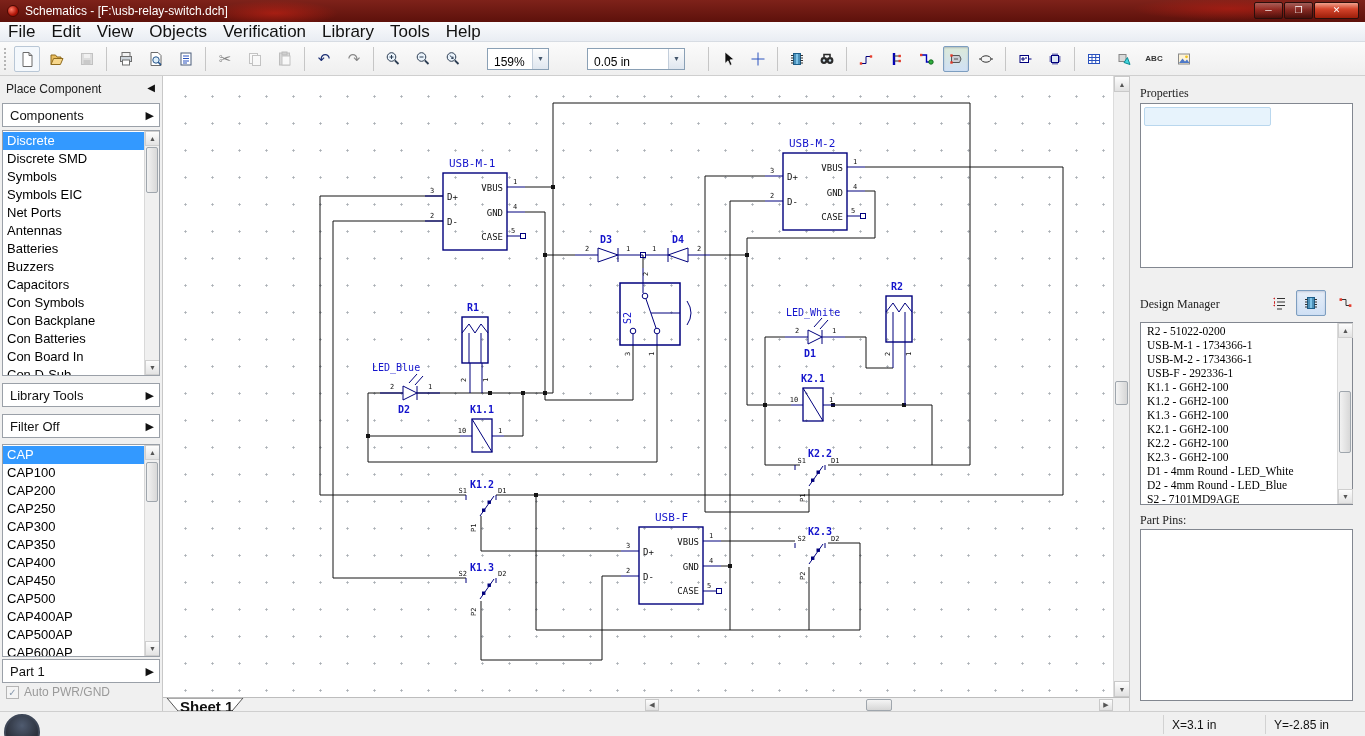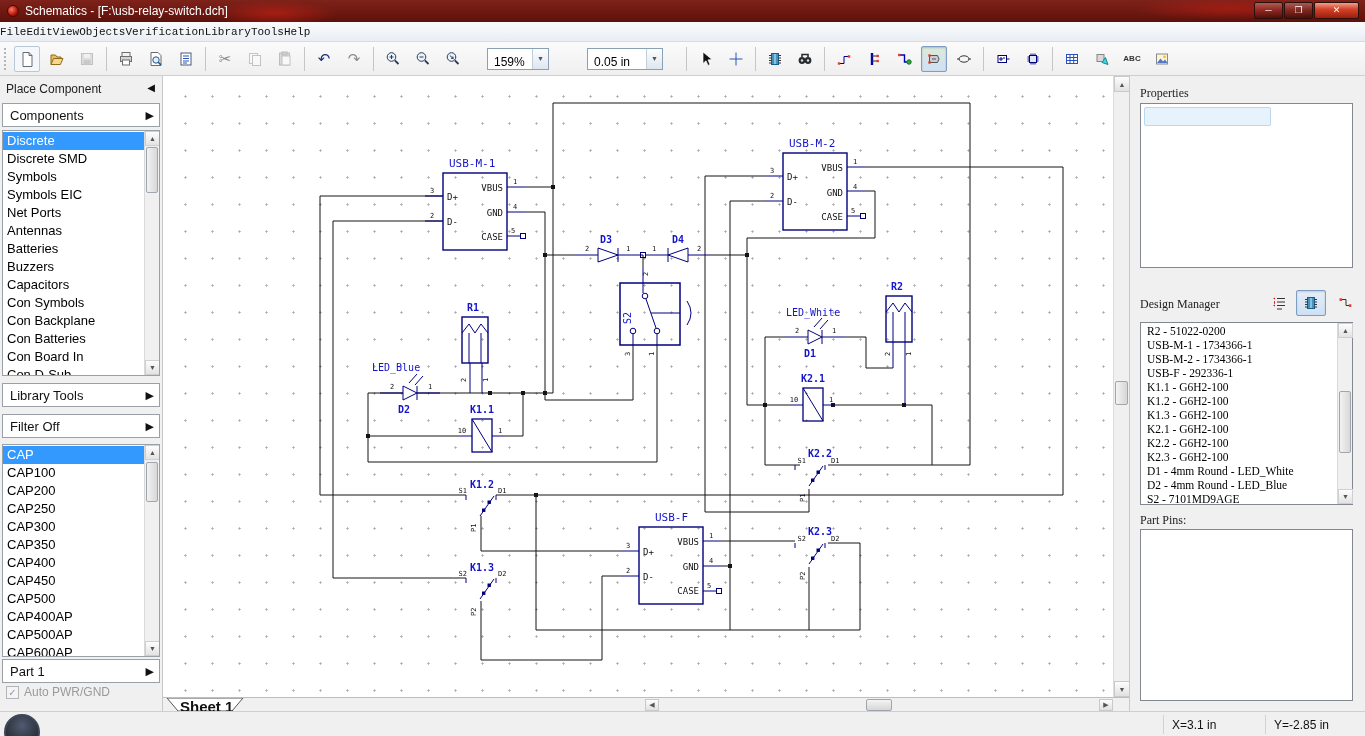--- a/index.html
+++ b/index.html
@@ -17,21 +17,21 @@
     background:radial-gradient(circle at 35% 35%, #ff7a66, #b01508 60%, #6d0c04); border:1px solid #4c0802; }
   .win-btns { position:absolute; right:6px; top:2px; display:flex; gap:1px; }
   .wbtn { width:29px; height:17px; border:1px solid #2a0f0c; border-radius:2px; color:#fff;
     background:linear-gradient(rgba(255,255,255,.28),rgba(255,255,255,.06) 45%, rgba(0,0,0,.25)); 
     font-size:9px; line-height:15px; text-align:center; }
   .wbtn.close { width:45px; background:linear-gradient(#f0a08c,#d4442b 40%,#9c1e0a); }
 
   
   .menubar { position:absolute; left:0; top:22px; width:1365px; height:20px;
     background:linear-gradient(#fafbfd,#e9edf3); border-bottom:1px solid #d7dce3; display:flex; align-items:center; }
-  .menu-item { padding:2px 0; font-size:11px; color:#111;font-family:Liberation Mono, monospace; }
+  .menu-item { padding:2px 8px; font-size:17px; color:#111; }
 
   
   .toolbar { position:absolute; left:0; top:42px; width:1365px; height:34px;
     background:linear-gradient(#fbfbfb,#efefef); border-bottom:1px solid #cfcfcf; display:flex; align-items:center; }
   .grip { width:5px; height:24px; margin:0 4px 0 3px;
     background-image:radial-gradient(circle,#b5b5b5 1px,transparent 1.4px); background-size:4px 4px; }
   .tbtn { width:26px; height:26px; margin:0 2px; display:flex; align-items:center; justify-content:center;
     border:1px solid transparent; border-radius:2px; }
   .tbtn.framed { border-color:#b9c7d6; background:#f4f8fc; }
   .tbtn.pressed { border-color:#7d9ec0; background:linear-gradient(#dcead9,#cfe0f5); box-shadow:inset 0 1px 2px rgba(0,0,60,.2); }
@@ -208,21 +208,21 @@
       <svg width="16" height="16">
           <circle cx="6.5" cy="6" r="4.3" fill="#eaf3fb" stroke="#2b3c52"></circle>
           <path d="M4.8 4.5l3.4 3M8.2 7.5l-.4-2M8.2 7.5l-2.1-.3" stroke="#2b3c52"></path>
           <path d="M9.8 9.3l3.7 3.7" stroke="#2b3c52" stroke-width="1.8"></path>
         </svg>
       </div>
     <div class="combo" style="width:62px">
       <span class="val">159%</span>
       <span class="drop">▼</span>
       </div>
-    <div class="combo" style="width:76px">
+    <div class="combo" style="width:98px">
       <span class="val">0.05 in</span>
       <span class="drop">▼</span>
       </div>
     <div class="tsep"></div>
     <div class="tbtn">
       <svg width="16" height="16">
           <path d="M5 1l0 11.5 3-2.7 2 4.6 2-.9-2-4.6 4-.4z" fill="#111" stroke="#fff" stroke-width=".7"></path>
         </svg>
       </div>
     <div class="tbtn">

